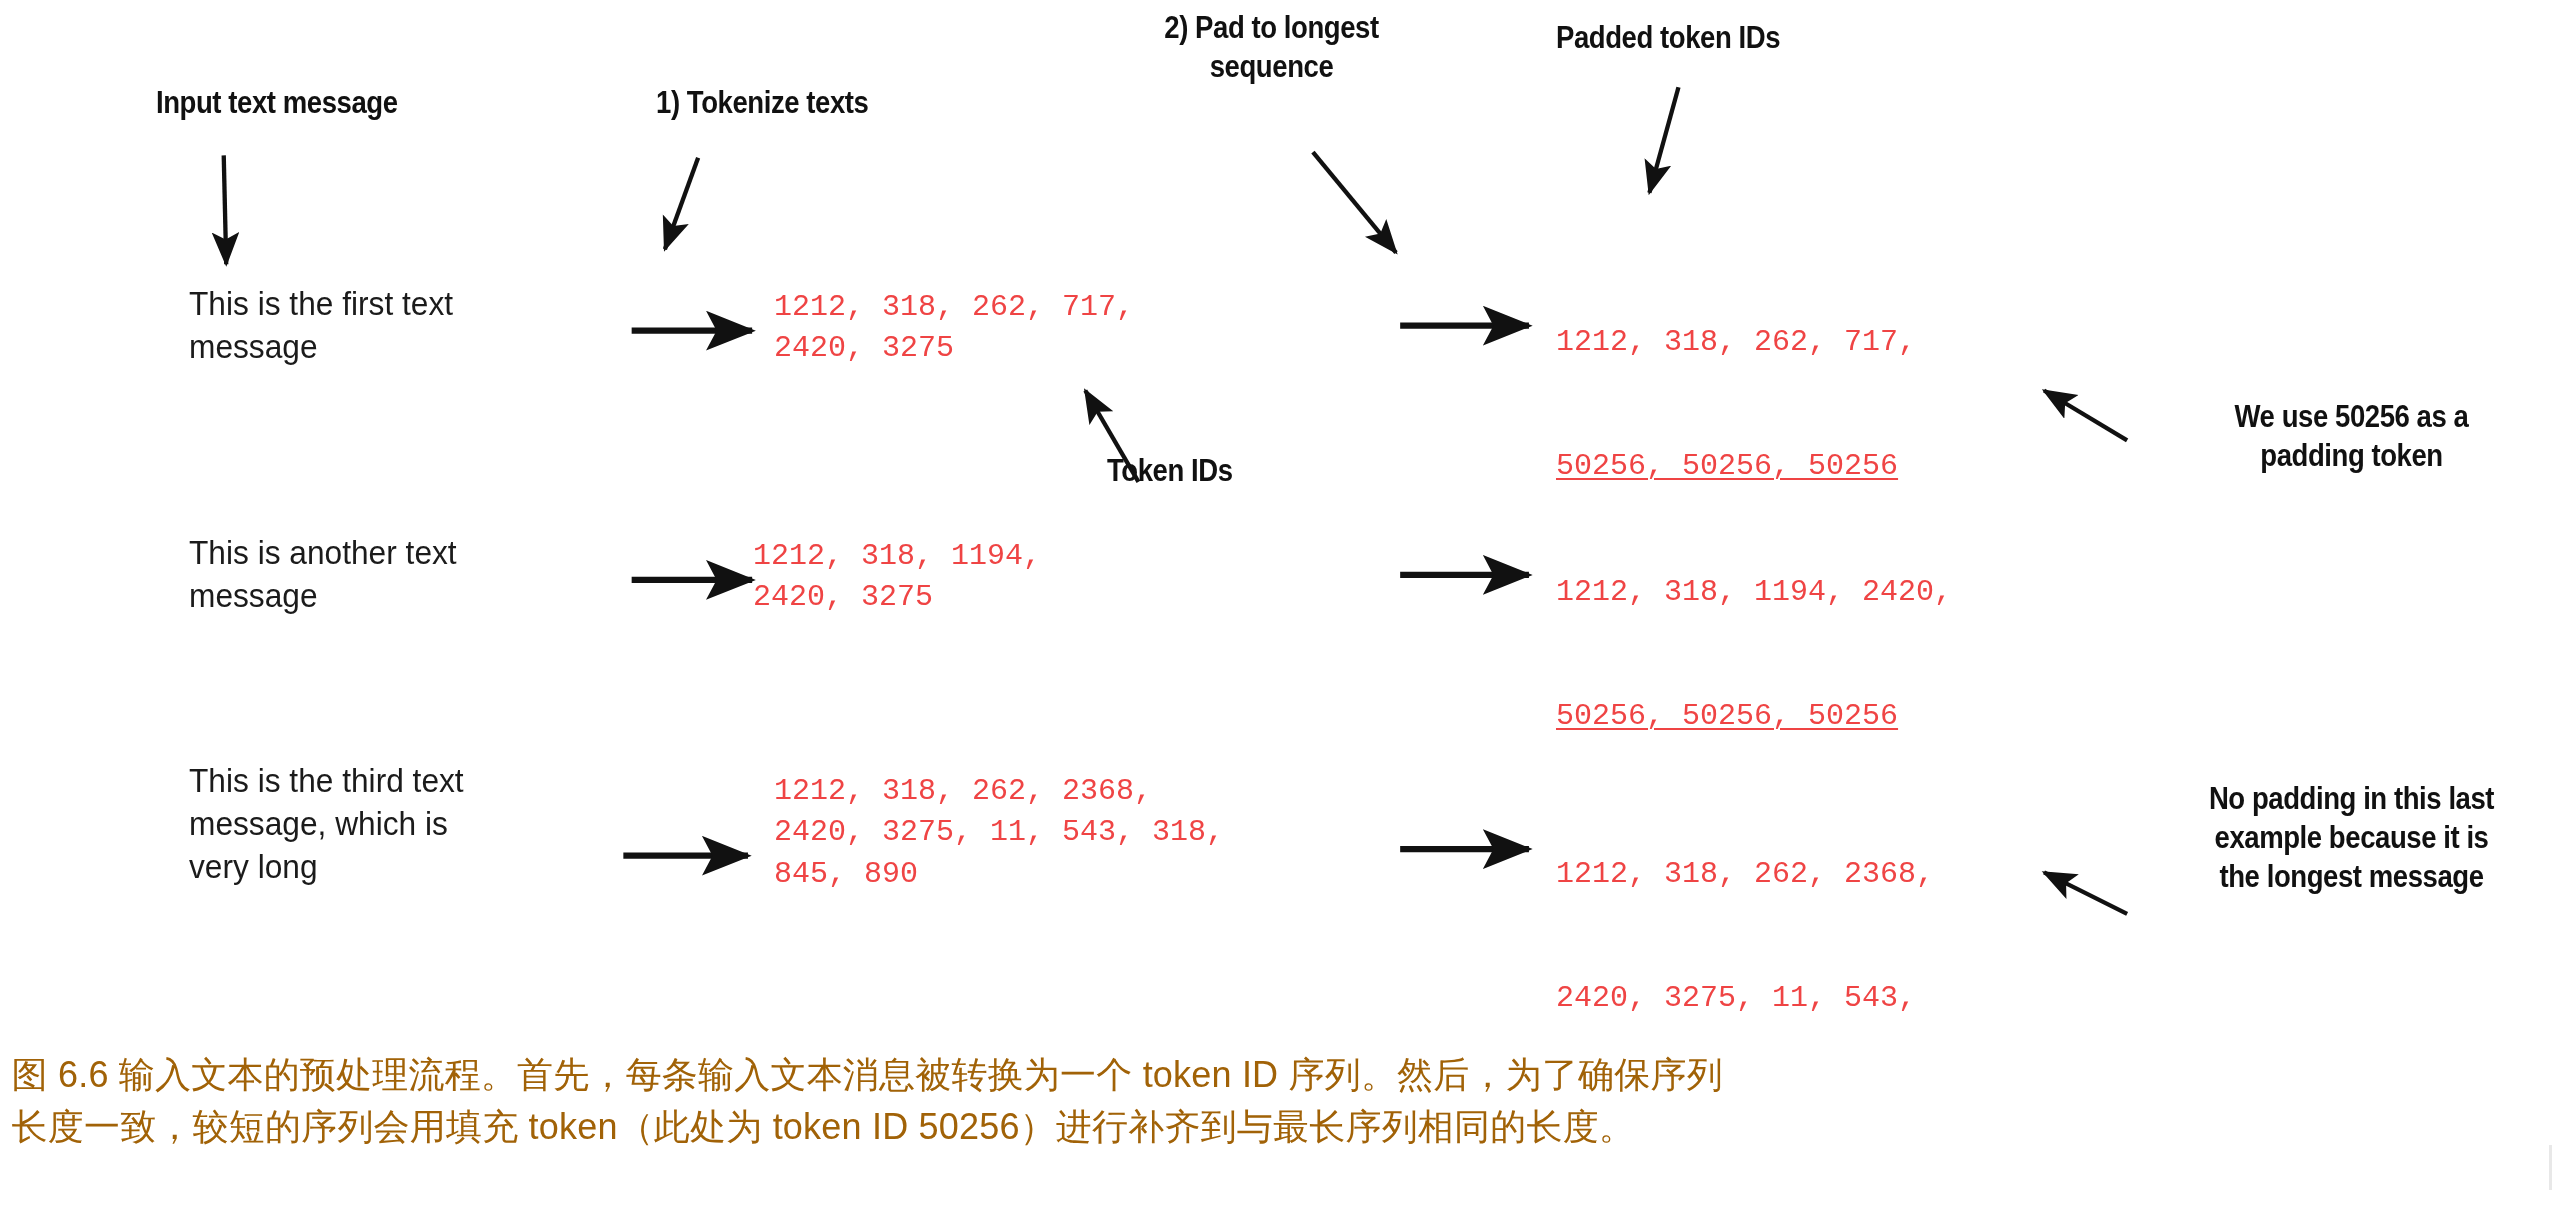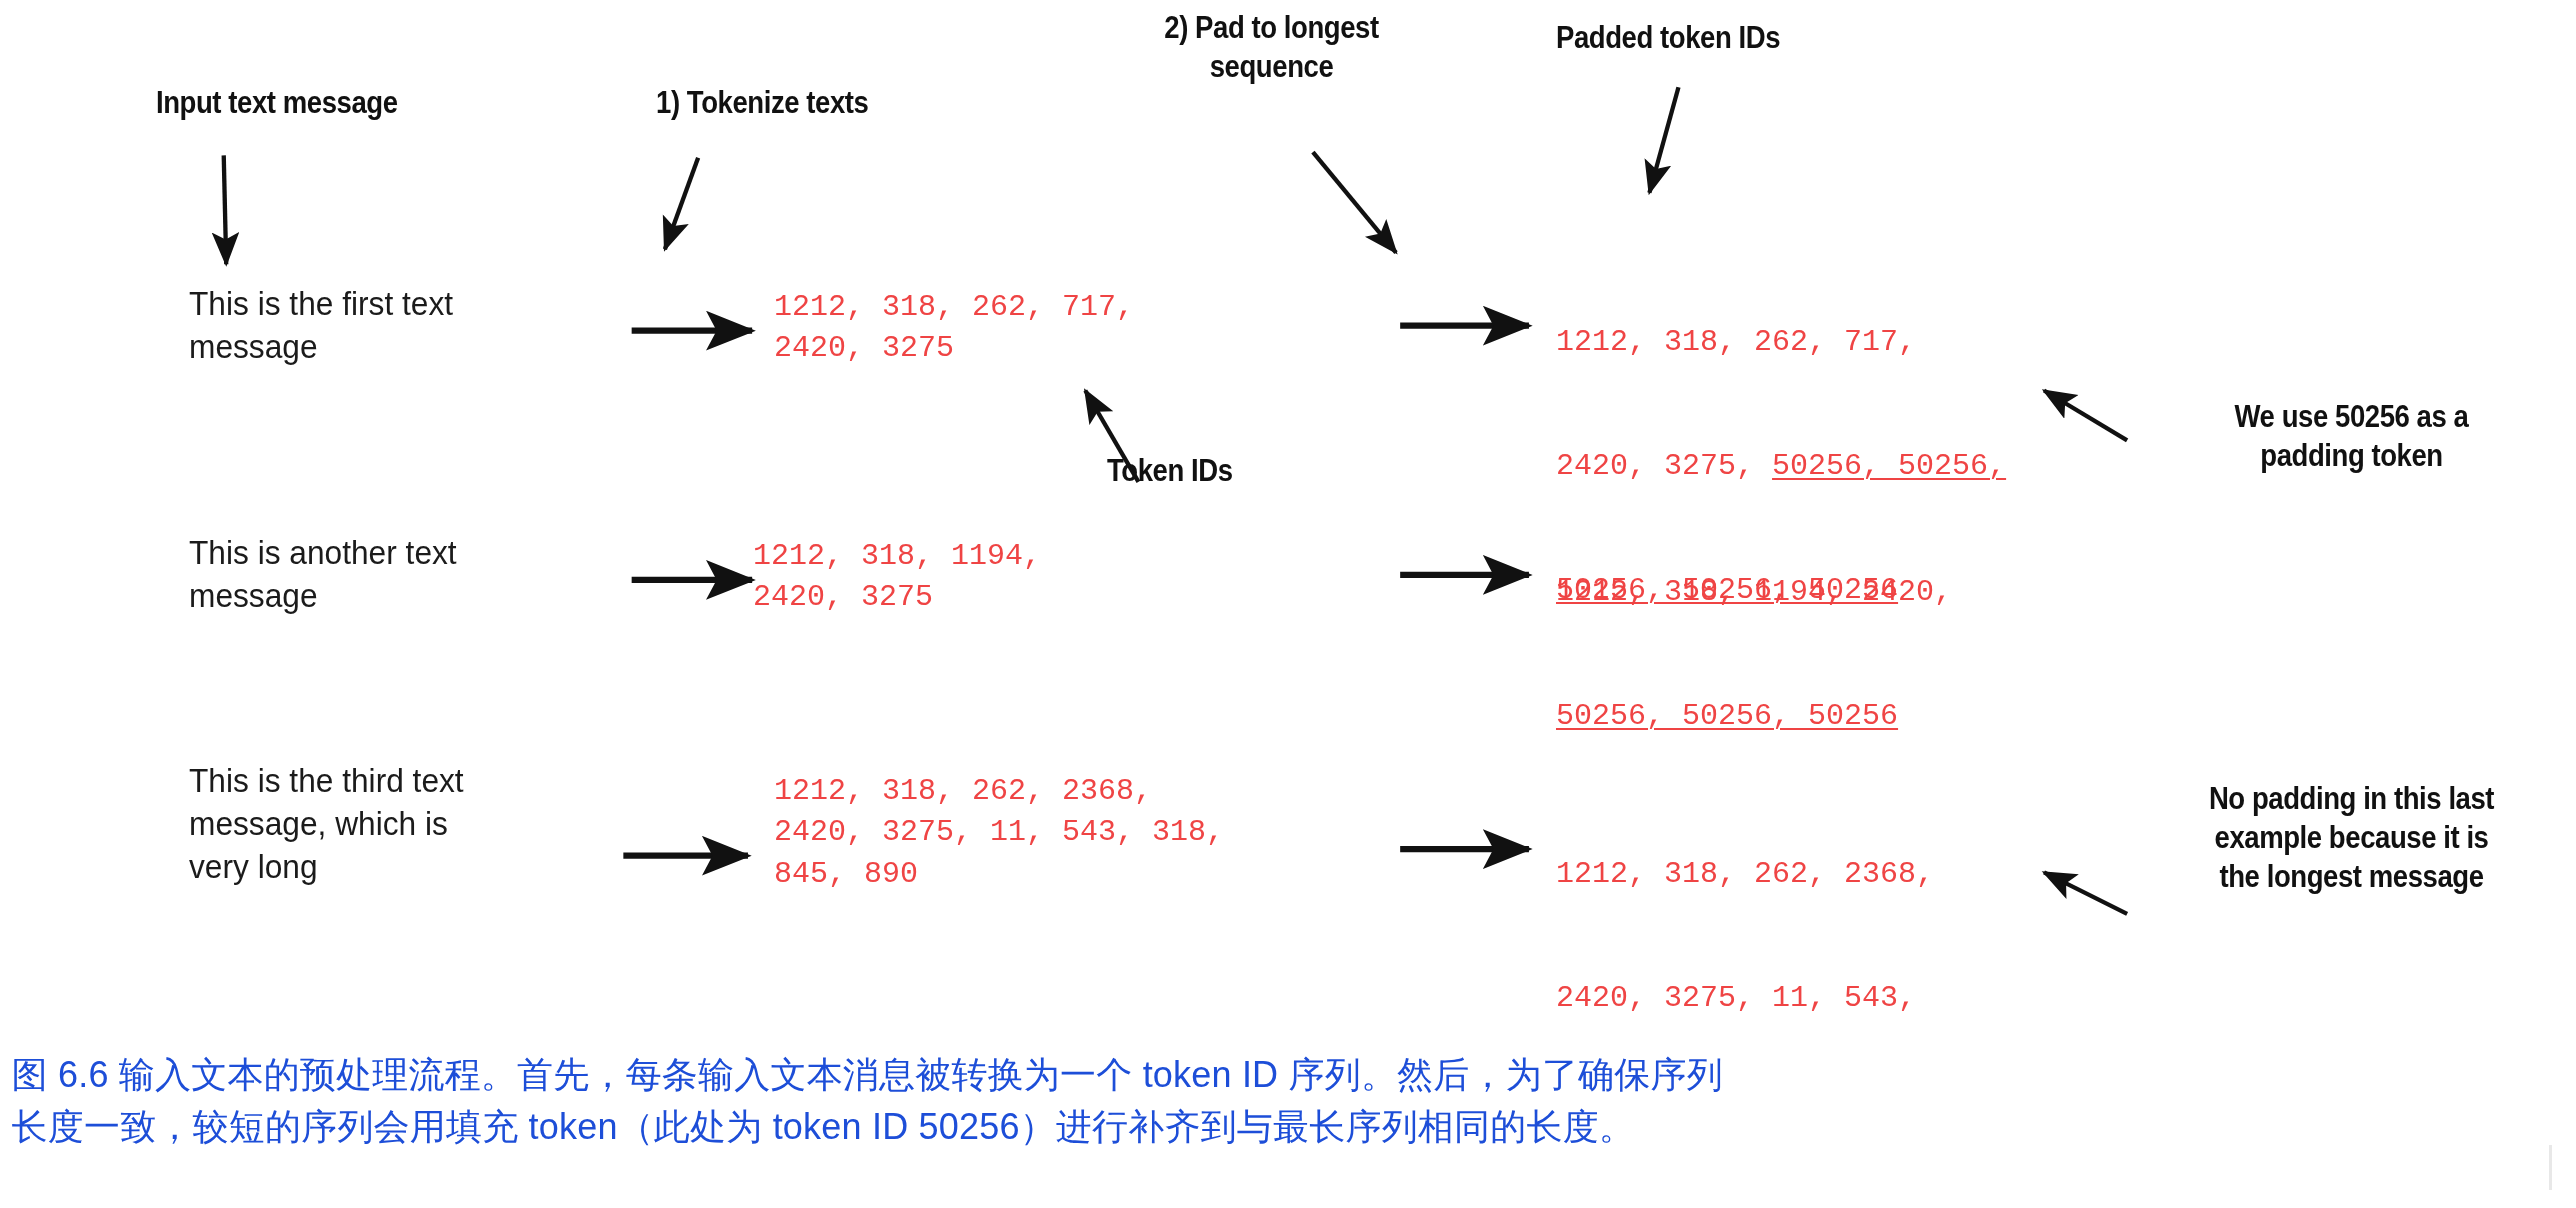--- a/index.html
+++ b/index.html
@@ -60,21 +60,21 @@
     text-decoration: underline;
     text-decoration-thickness: 1.7px;
     text-underline-offset: 4.2px;
   }
 
   
   .caption {
     font-family: "Liberation Sans", sans-serif;
     font-size: 36px;
     line-height: 1.44;
-    color: #1d4ed8;
+    color: #a16207;
     white-space: pre-line;
     letter-spacing: 0.2px;
   }
 
   
   #arrow-layer {
     position: absolute;
     left: 0; top: 0;
     width: 2576px;
     height: 1208px;
@@ -131,21 +131,20 @@
 <div class="abs hdr" style="left:1556px; top:18.3px;">Padded token IDs</div>
 
 <div class="abs msg" style="left:189px; top:283px;">This is the first text
 message</div>
 
 <div class="abs ids" style="left:774px; top:287px;">1212, 318, 262, 717,
 2420, 3275</div>
 
 <div class="abs ids" style="left:1556px; top:239px;">
   <div><span>1212, 318, 262, 717,</span></div>
-  <div><span>2420, 3275, </span><span class="pad">50256, 50256,</span></div>
   <div><span class="pad">50256, 50256, 50256</span></div>
 </div>
 
 <div class="abs msg" style="left:189px; top:532px;">This is another text
 message</div>
 
 <div class="abs ids" style="left:753px; top:536px;">1212, 318, 1194,
 2420, 3275</div>
 
 <div class="abs ids" style="left:1556px; top:489px;">

